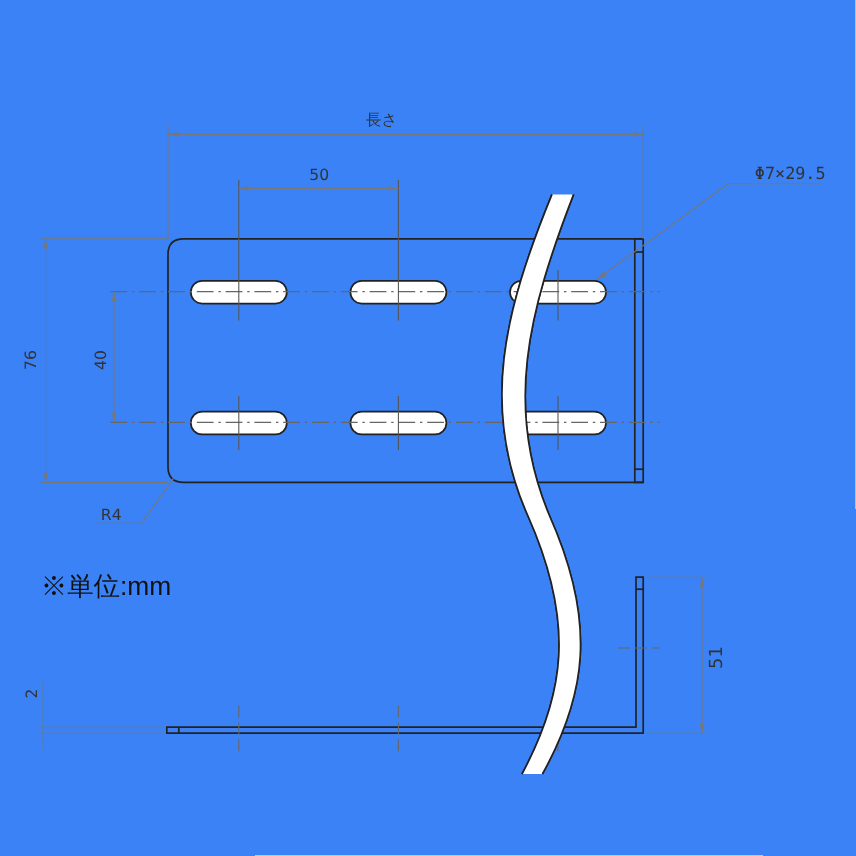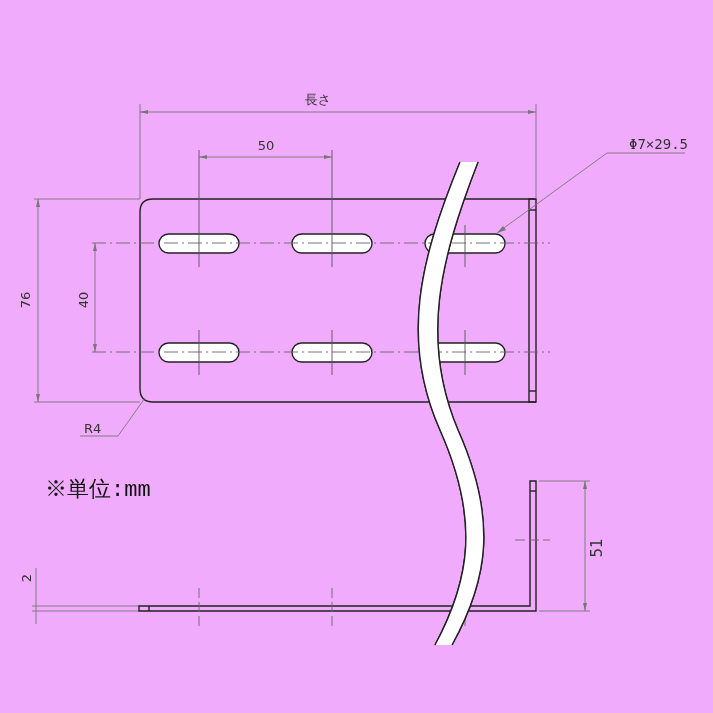--- a/index.html
+++ b/index.html
@@ -1,20 +1,20 @@
 <!DOCTYPE html>
 <html><head>
   <meta charset="utf-8">
   <style>
     html, body { margin: 0; padding: 0; background: #ffffff; }
-    #canvas { position: relative; width: 713px; height: 713px; background: #f0abfc; overflow: hidden; }
+    #canvas { position: relative; width: 713px; height: 713px; background: #3b82f6; overflow: hidden; }
     svg { position: absolute; left: 0; top: 0; }
     .dim-text { font-family: "DejaVu Sans", sans-serif; font-size: 13px; fill: #333333; }
     .dim-text-mono { font-family: "DejaVu Sans Mono", monospace; font-size: 14px; fill: #333333; }
-    .unit-note { position: absolute; left: 45px; top: 474px; font-family: Liberation Mono, monospace; font-size: 22px; color: #111111; }
+    .unit-note { position: absolute; left: 34px; top: 474px; font-family: Liberation Sans, sans-serif; font-size: 22px; color: #111111; }
   </style>
 </head>
 <body>
 
 <div id="canvas">
   <svg width="713" height="713" viewBox="0 0 713 713">
 
     <g fill="none" stroke="#222" stroke-width="1.4">
 
       <path d="M 536 199 L 153 199 Q 140 199 140 212 L 140 389 Q 140 402 153 402 L 536 402"></path>

